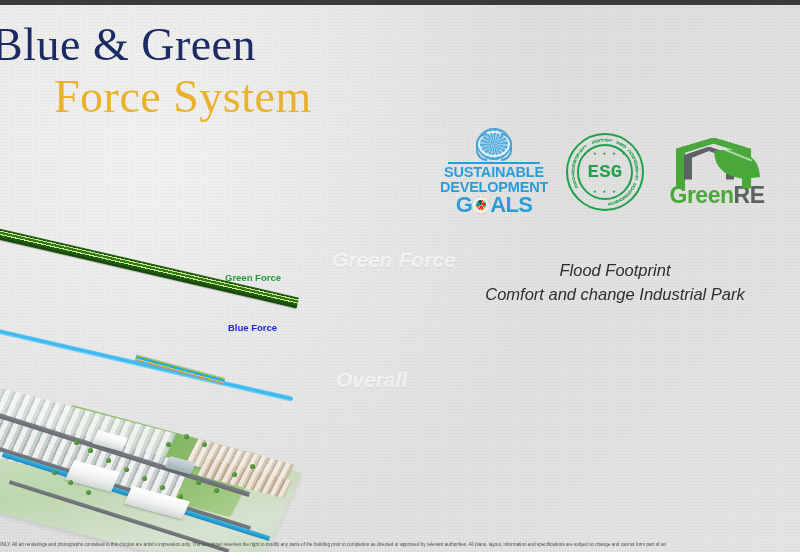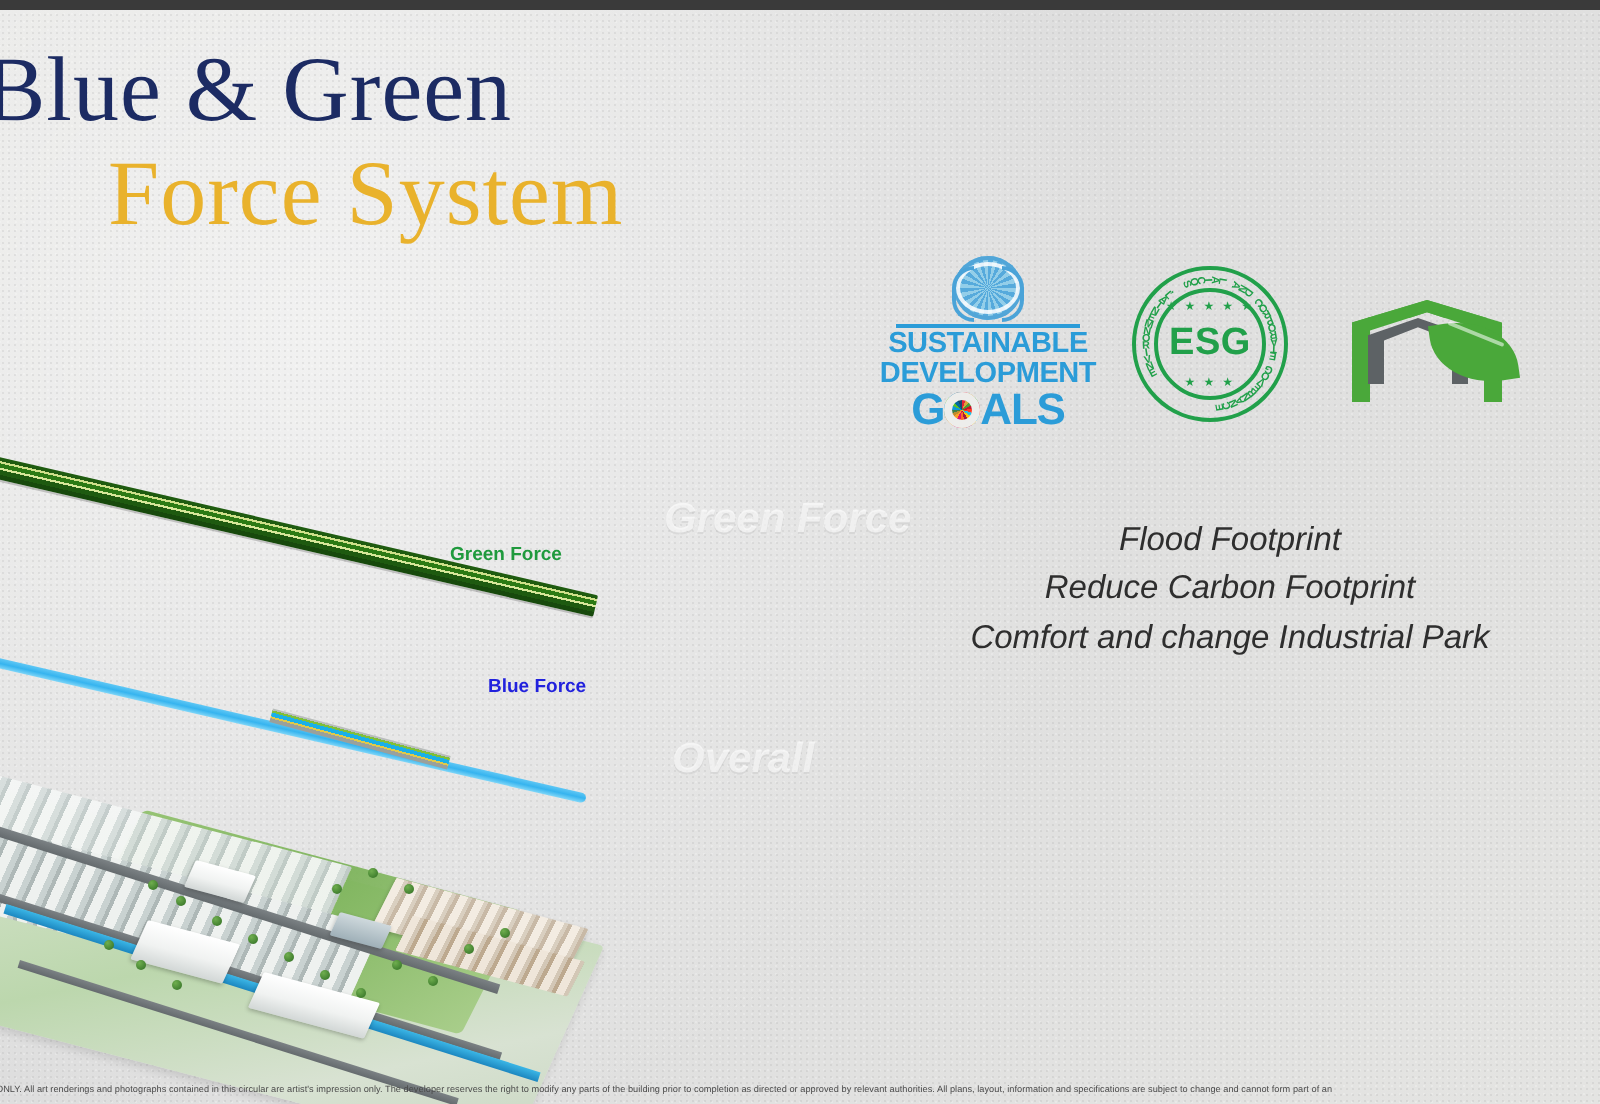--- a/index.html
+++ b/index.html
@@ -107,21 +107,21 @@
     border:1px solid rgba(120,125,120,.55);
     border-radius:2px;
   }
 
   
   .rlabel{
     position:absolute;z-index:20;font-size:9.5px;font-weight:700;
     font-family:"Liberation Sans", sans-serif;white-space:nowrap;
   }
   #lab-green{left:225px;top:272px;color:#1f9a3d;}
-  #lab-blue {left:244px;top:322px;color:#2222dd;margin-top:16px;}
+  #lab-blue {left:228px;top:322px;color:#2222dd;}
 
   
   #park{
     position:absolute;left:-44px;top:368px;width:400px;height:176px;z-index:12;
   }
   .pslab{position:absolute;transform-origin:0 0;}
 
   
   #ground{
     left:-6px;top:14px;width:352px;height:118px;
@@ -248,21 +248,21 @@
     background:conic-gradient(
       #e5243b 0 21deg,#dda63a 21deg 42deg,#4c9f38 42deg 63deg,
       #c5192d 63deg 84deg,#ff3a21 84deg 105deg,#26bde2 105deg 126deg,
       #fcc30b 126deg 147deg,#a21942 147deg 168deg,#fd6925 168deg 189deg,
       #dd1367 189deg 210deg,#fd9d24 210deg 231deg,#bf8b2e 231deg 252deg,
       #3f7e44 252deg 273deg,#0a97d9 273deg 294deg,#56c02b 294deg 315deg,
       #00689d 315deg 336deg,#19486a 336deg 360deg);
     box-shadow:inset 0 0 0 4px #ededeb;
   }
   
-  #esg{width:78px;height:78px;position:relative;}
+  #esg{width:78px;height:78px;position:relative;font-family:Liberation Mono, monospace;}
   #esg .ring-out{
     position:absolute;inset:0;border-radius:50%;border:2.5px solid #21a04a;
   }
   #esg .ring-in{
     position:absolute;inset:11px;border-radius:50%;border:2px solid #21a04a;
   }
   #esg .core{
     position:absolute;inset:0;display:flex;align-items:center;justify-content:center;
     font-weight:700;color:#21a04a;font-size:19px;letter-spacing:.3px;
   }
@@ -466,27 +466,29 @@
       <div class="stars bot">★ ★ ★</div>
     </div>
 
     <div id="greenre">
       <div class="mark">
         <div class="roofOuter"></div>
         <div class="roofInner"></div>
         <div class="leaf"></div>
         <div class="leafvein"></div>
       </div>
+      <div class="word">
+        <span class="g">Green</span><span class="re">RE</span>
+      </div>
     </div>
 
   </div>
 
   <div id="features">
     <div class="line">Flood Footprint</div>
-    <div class="line">Reduce Carbon Footprint</div>
     <div class="line">Comfort and change Industrial Park</div>
   </div>
 
   <div id="disclaimer">ONLY. All art renderings and photographs contained in this circular are artist's impression only. The developer reserves the right to modify any parts of the building prior to completion as directed or approved by relevant authorities. All plans, layout, information and specifications are subject to change and cannot form part of an</div>
 
 </div>
 
 <div id="topbar"></div>
 
 </body></html>

